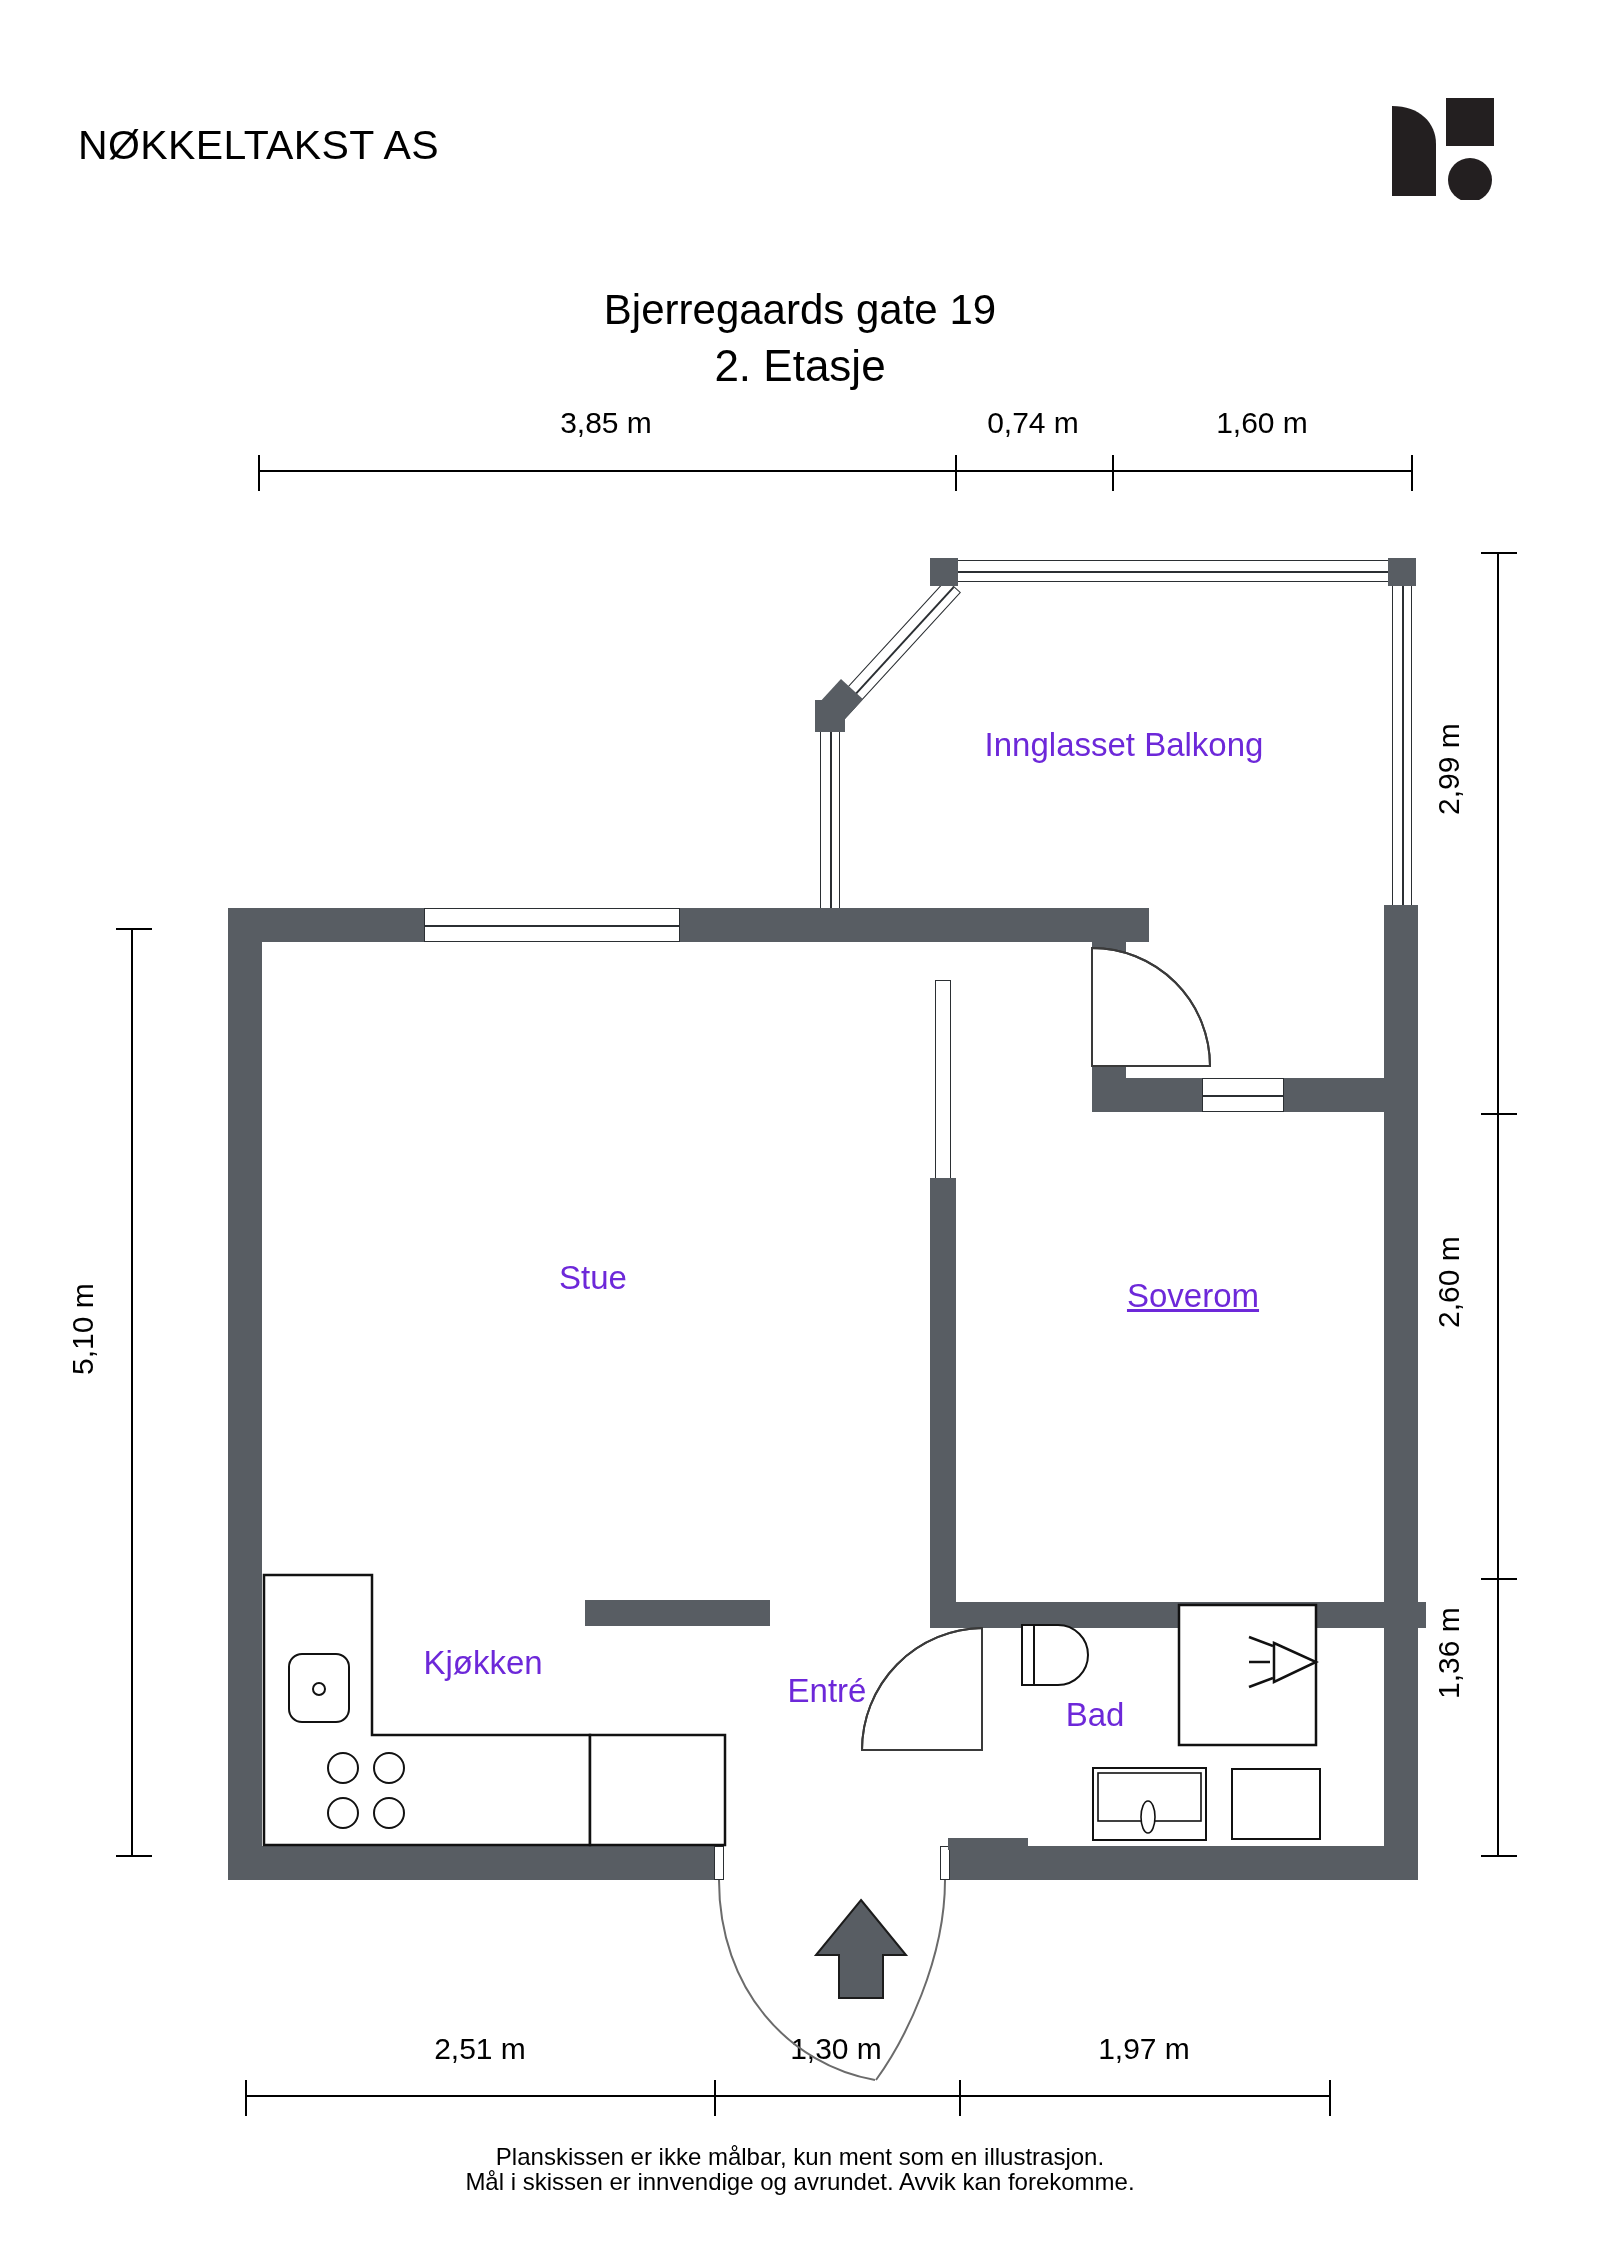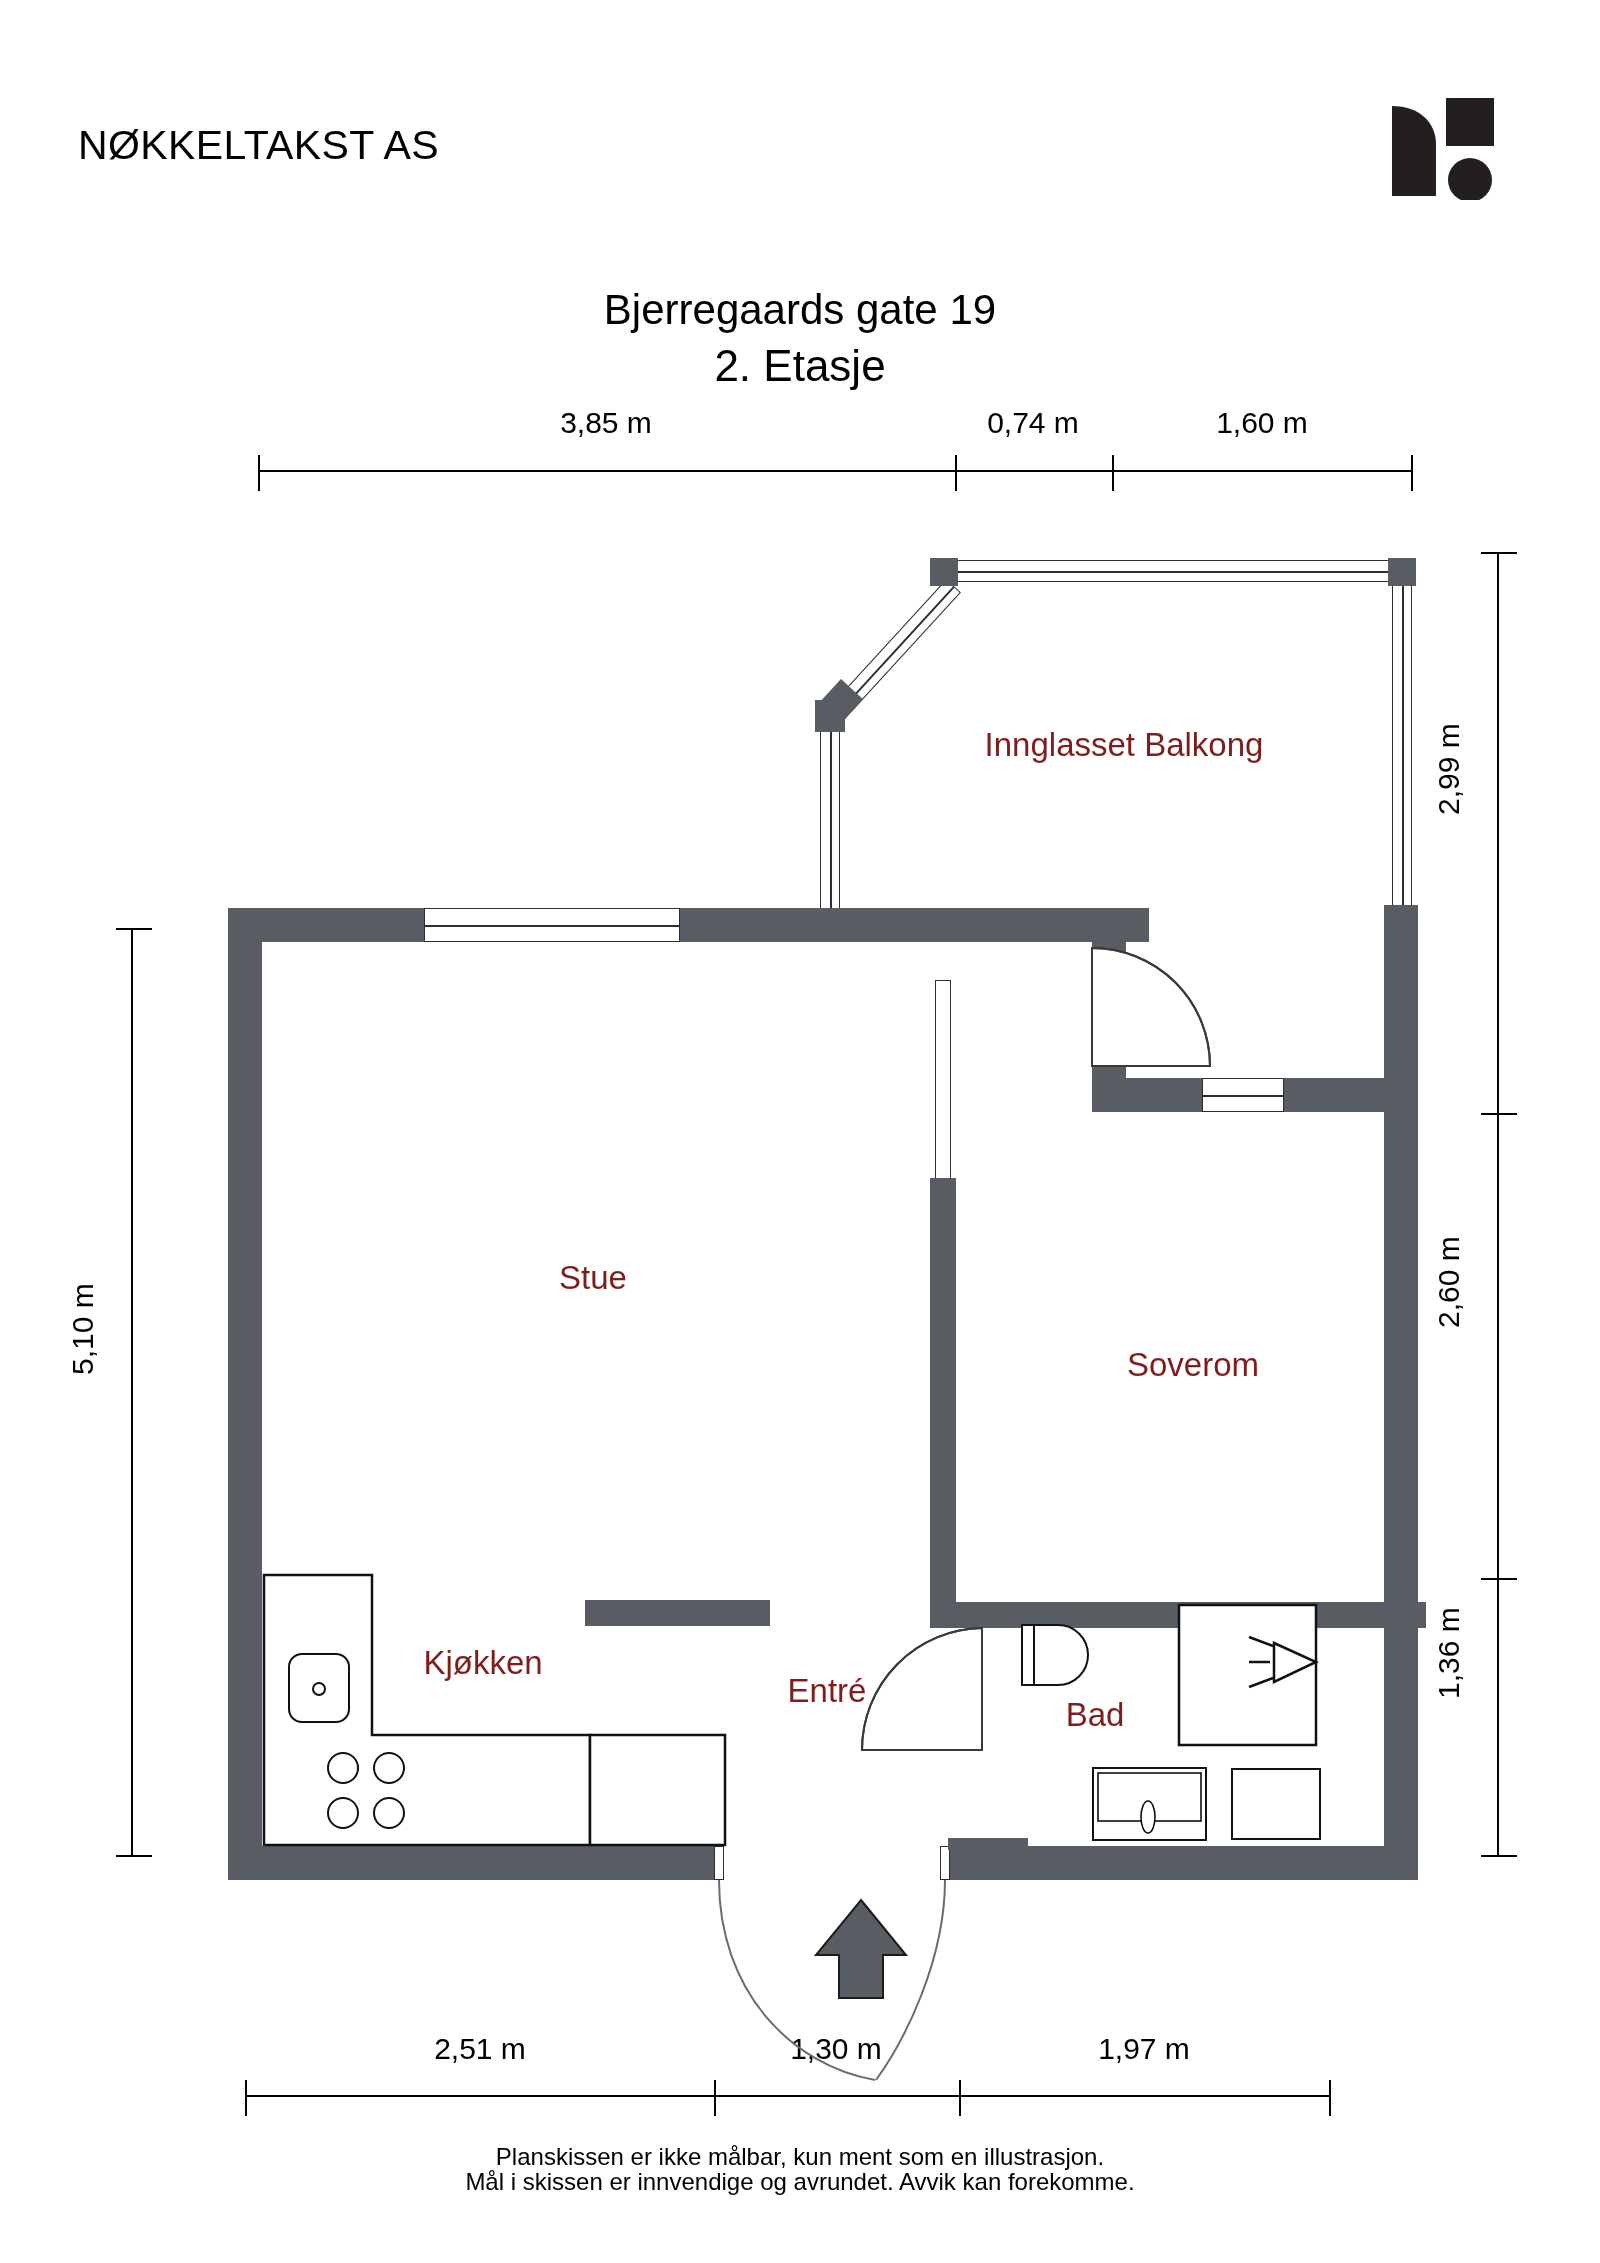--- a/index.html
+++ b/index.html
@@ -133,21 +133,21 @@
   .fixture {
     position: absolute;
     border: 2px solid #111;
     box-sizing: border-box;
     background: #ffffff;
   }
   .room-label {
     position: absolute;
     font-size: 33px;
     white-space: nowrap;
-    color: #7f1d1d;
+    color: #6d28d9;
     transform: translate(-50%, -50%);
   }
   svg.overlay {
     position: absolute;
     left: 0;
     top: 0;
     width: 1600px;
     height: 2263px;
     pointer-events: none;
     overflow: visible;
@@ -349,21 +349,21 @@
       <svg class="overlay">
         <rect x="1093" y="1768" width="113" height="72" fill="#ffffff" stroke="#111" stroke-width="2"></rect>
         <rect x="1098" y="1773" width="103" height="48" fill="#ffffff" stroke="#111" stroke-width="1.6"></rect>
         <ellipse cx="1148" cy="1817" rx="7" ry="16" fill="#ffffff" stroke="#111" stroke-width="1.6"></ellipse>
       </svg>
 
       <div class="fixture" style="left:1231px; top:1768px; width:90px; height:72px;"></div>
     </div>
 
     <div class="room-label" style="left:593px; top:1278px;">Stue</div>
-    <div class="room-label" style="left:1193px; top:1365px;">Soverom</div>
+    <div class="room-label" style="left:1193px; top:1296px;text-decoration:underline;">Soverom</div>
     <div class="room-label" style="left:483px; top:1663px;">Kjøkken</div>
     <div class="room-label" style="left:827px; top:1691px;">Entré</div>
     <div class="room-label" style="left:1095px; top:1691px;margin-top:24px;">Bad</div>
 
   </div>
 
   <div class="footer" style="top:2143px;">Planskissen er ikke målbar, kun ment som en illustrasjon.</div>
   <div class="footer" style="top:2168px;">Mål i skissen er innvendige og avrundet. Avvik kan forekomme.</div>
 
 </div>

